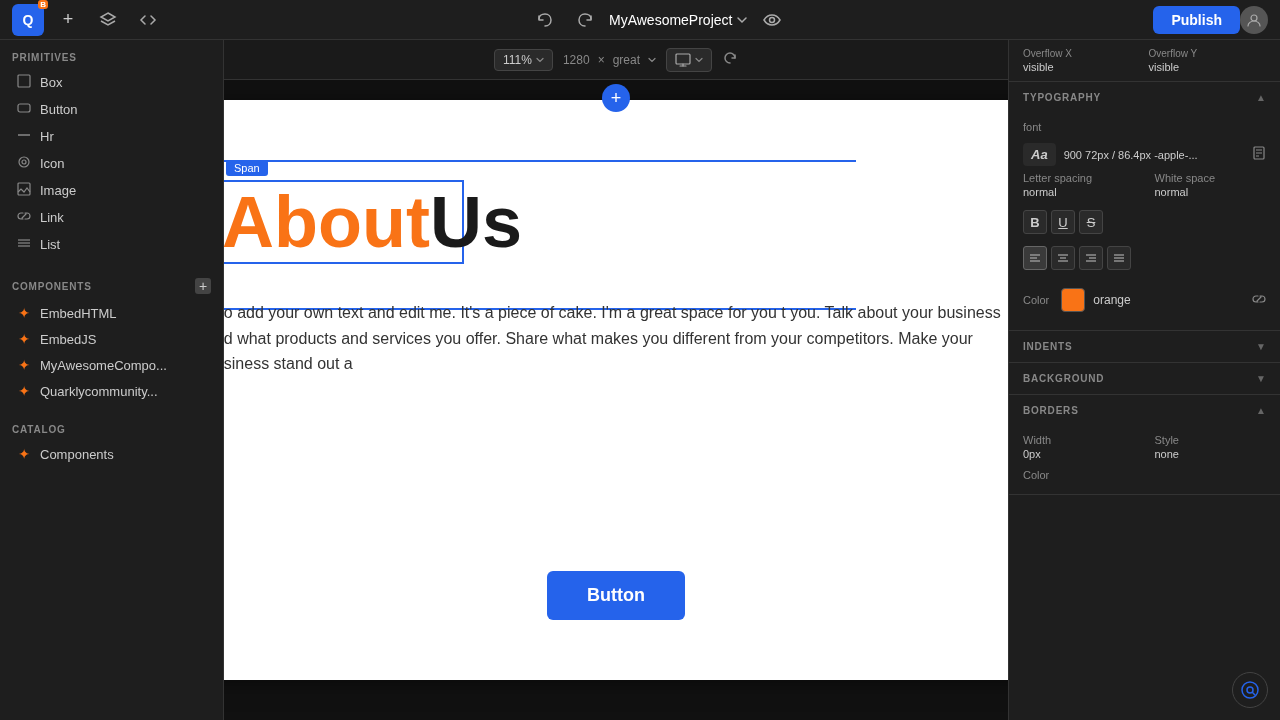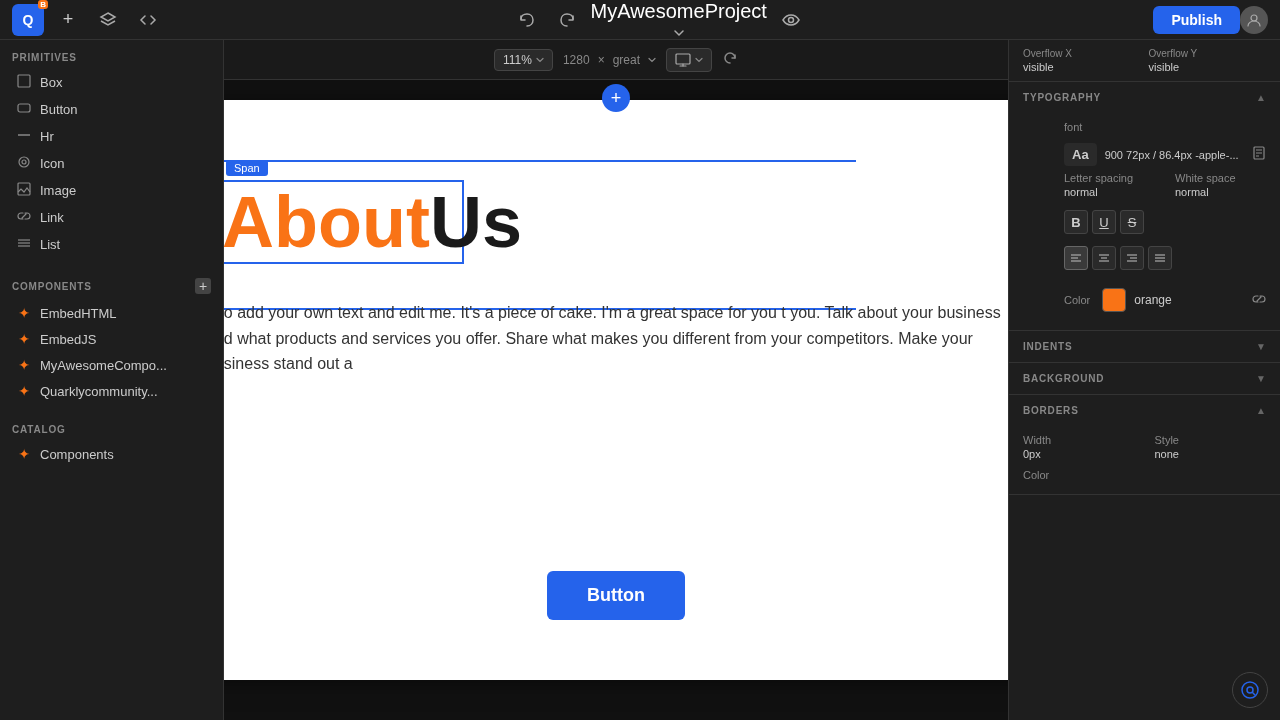--- a/index.html
+++ b/index.html
@@ -34,22 +34,22 @@
     .topbar-icon-btn {
       width: 32px; height: 32px;
       background: transparent; border: none;
       color: #ccc; cursor: pointer;
       display: flex; align-items: center; justify-content: center;
       border-radius: 4px;
       font-size: 18px;
     }
     .topbar-center { display: flex; align-items: center; gap: 8px; }
     .project-name {
-      font-size: 20px; font-weight: 500; color: #fff;
-      display: flex; align-items: center; gap: 4px; cursor: pointer; flex-direction: column;
+      font-size: 14px; font-weight: 500; color: #fff;
+      display: flex; align-items: center; gap: 4px; cursor: pointer;
     }
     .topbar-right { display: flex; align-items: center; gap: 0; }
     .publish-btn {
       background: #2563eb; color: #fff;
       border: none; border-radius: 6px;
       padding: 6px 18px; font-size: 14px; font-weight: 600;
       cursor: pointer;
     }
     .avatar {
       width: 28px; height: 28px; border-radius: 50%;
@@ -247,35 +247,35 @@
     .panel-section-header {
       display: flex; align-items: center; justify-content: space-between;
       padding: 10px 14px;
       cursor: pointer;
       user-select: none;
     }
     .panel-section-title {
       font-size: 10px; font-weight: 700; letter-spacing: 0.08em;
       color: #888; text-transform: uppercase;
     }
-    .panel-section-content { padding: 8px 14px 12px; margin-left: 41px; }
+    .panel-section-content { padding: 8px 14px 12px; }
     .prop-label { color: #888; font-size: 11px; }
     .prop-value { color: #ccc; font-size: 11px; }
 
     .two-col { display: grid; grid-template-columns: 1fr 1fr; gap: 20px; margin-bottom: 8px; }
     .two-col .prop-group { display: flex; flex-direction: column; gap: 2px; }
 
     
     .font-row {
       display: flex; align-items: center; gap: 8px;
       padding: 6px 0;
     }
     .font-icon { 
       background: #2a2a2a; border-radius: 4px; 
-      padding: 4px 8px; color: #ccc; font-size: 13px; font-weight: bold;
+      padding: 4px 8px; color: #ccc; font-size: 13px; font-weight: bold; font-style: italic;
     }
     .font-value { color: #ccc; font-size: 11px; flex: 1; }
     .font-book-icon { color: #888; font-size: 14px; }
 
     
     .text-style-row {
       display: flex; align-items: center; gap: 4px;
       padding: 4px 0;
     }
     .text-style-btn {

